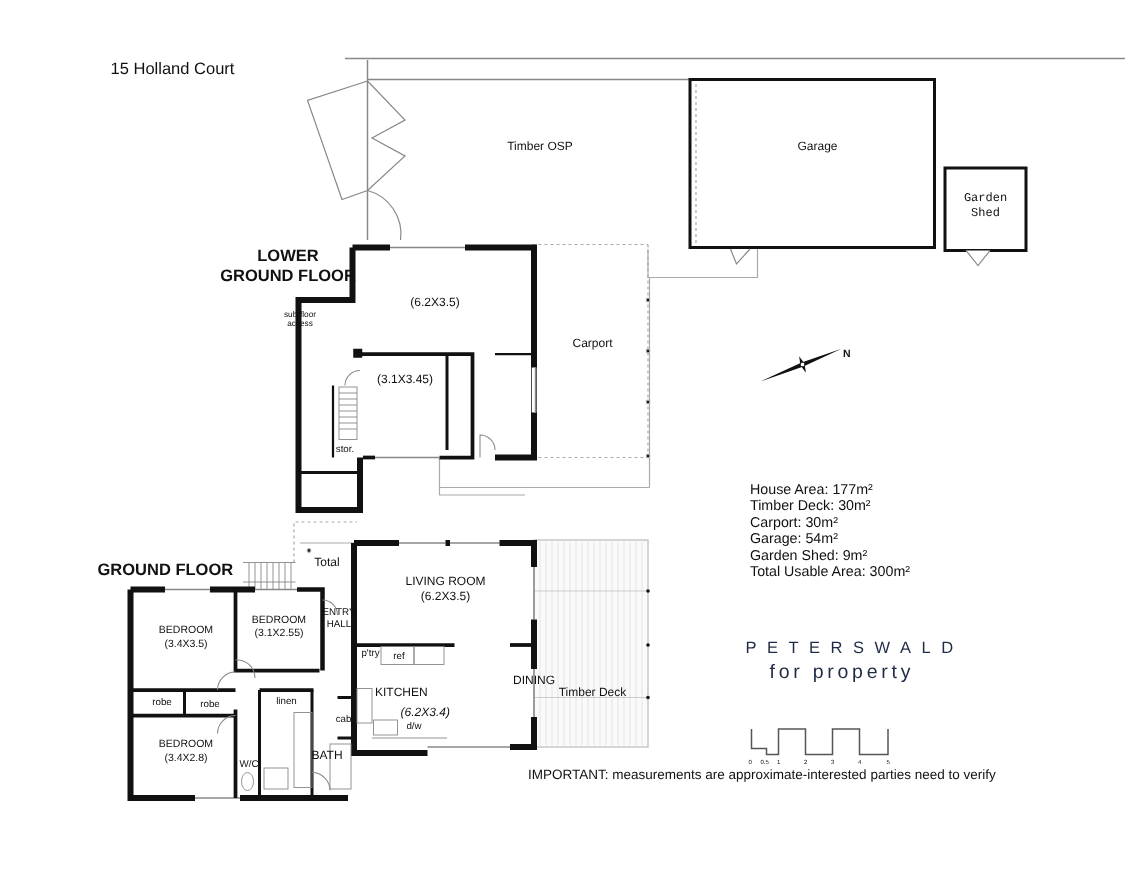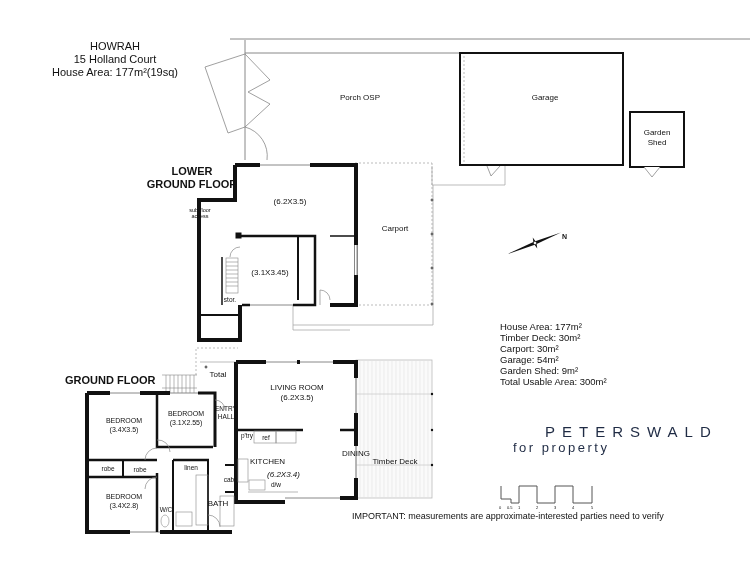--- a/index.html
+++ b/index.html
@@ -5,21 +5,21 @@
     html, body { margin: 0; padding: 0; background: #ffffff; }
     body { width: 750px; height: 580px; position: relative; overflow: hidden; font-family: "Liberation Sans", sans-serif; color: #111; }
     .abs { position: absolute; }
     .title-block { left: 20px; top: 40px; width: 190px; text-align: center; font-size: 11px; line-height: 13px; color: #111; }
     .floor-label { font-weight: bold; font-size: 11px; line-height: 13px; color: #111; }
     .room-label { font-size: 8px; line-height: 10px; text-align: center; color: #111; }
     .room-label-sm { font-size: 6.5px; line-height: 8px; text-align: center; color: #111; }
     .area-list { left: 500px; top: 321px; font-size: 9.5px; line-height: 11px; color: #111; }
     .area-list div { white-space: nowrap; }
     .brand { left: 497px; top: 424px; width: 165px; color: #1f2b44; }
-    .brand-name { font-size: 15px; letter-spacing: 7px; line-height: 16px; margin-left: 48px; }
+    .brand-name { font-size: 11px; letter-spacing: 7px; line-height: 16px; }
     .brand-tag { font-size: 13px; letter-spacing: 2.5px; line-height: 16px; padding-left: 16px; }
     .disclaimer { left: 352px; top: 511px; font-size: 9px; color: #111; white-space: nowrap; }
     .scale-tick { font-size: 4px; color: #111; }
     svg { position: absolute; left: 0; top: 0; }
   </style>
 </head>
 <body>
 
 <svg width="750" height="580" viewBox="0 0 750 580">
 
@@ -200,42 +200,40 @@
     <polygon points="0,-6 1.5,0 0,6 -1.5,0" fill="#111"></polygon>
     <circle cx="0" cy="0" r="1.5" fill="#fff" stroke="#111" stroke-width="0.5"></circle>
   </g>
 
   <g stroke="#555" stroke-width="1" fill="none">
     <polyline points="501,486 501,499 511,499 511,503 519,503 519,486 537,486 537,503 555,503 555,486 573,486 573,503 592,503 592,486"></polyline>
   </g>
 </svg>
 
 <div class="abs title-block">
-  <div>HOWRAH</div>
   <div>15 Holland Court</div>
-  <div>House Area: 177m²(19sq)</div>
-</div>
-
-<div class="abs room-label" style="left:330px; top:93px; width:60px;">Porch OSP</div>
+</div>
+
+<div class="abs room-label" style="left:330px; top:93px; width:60px;">Timber OSP</div>
 <div class="abs room-label" style="left:520px; top:93px; width:50px;">Garage</div>
-<div class="abs room-label" style="left:632px; top:128px; width:50px;">
+<div class="abs room-label" style="left:632px; top:128px; width:50px;font-family:Liberation Mono, monospace;">
   <div>Garden</div>
   <div>Shed</div>
 </div>
 <div class="abs room-label" style="left:370px; top:224px; width:50px;">Carport</div>
 <div class="abs room-label" style="left:360px; top:425px; width:70px;margin-top:32px;">Timber Deck</div>
 
 <div class="abs" style="left:562px; top:233px; font-size:7px; font-weight:bold;">N</div>
 
 <div class="abs floor-label" style="left:137px; top:165px; width:110px; text-align:center;">
   <div>LOWER</div>
   <div>GROUND FLOOR</div>
 </div>
 <div class="abs room-label" style="left:265px; top:197px; width:50px;">(6.2X3.5)</div>
-<div class="abs room-label" style="left:245px; top:268px; width:50px;text-align:center;">(3.1X3.45)</div>
+<div class="abs room-label" style="left:245px; top:248px; width:50px;text-align:center;">(3.1X3.45)</div>
 <div class="abs room-label-sm" style="left:220px; top:296px; width:20px;">stor.</div>
 <div class="abs room-label-sm" style="left:183px; top:207px; width:34px; font-size:5.5px; line-height:6px;">
   <div>sub-floor</div>
   <div>access</div>
 </div>
 
 <div class="abs floor-label" style="left:65px; top:374px;">GROUND FLOOR</div>
 <div class="abs room-label" style="left:200px; top:370px; width:36px;">Total</div>
 <div class="abs room-label-sm" style="left:214px; top:405px; width:24px;">
   <div>ENTRY</div>

